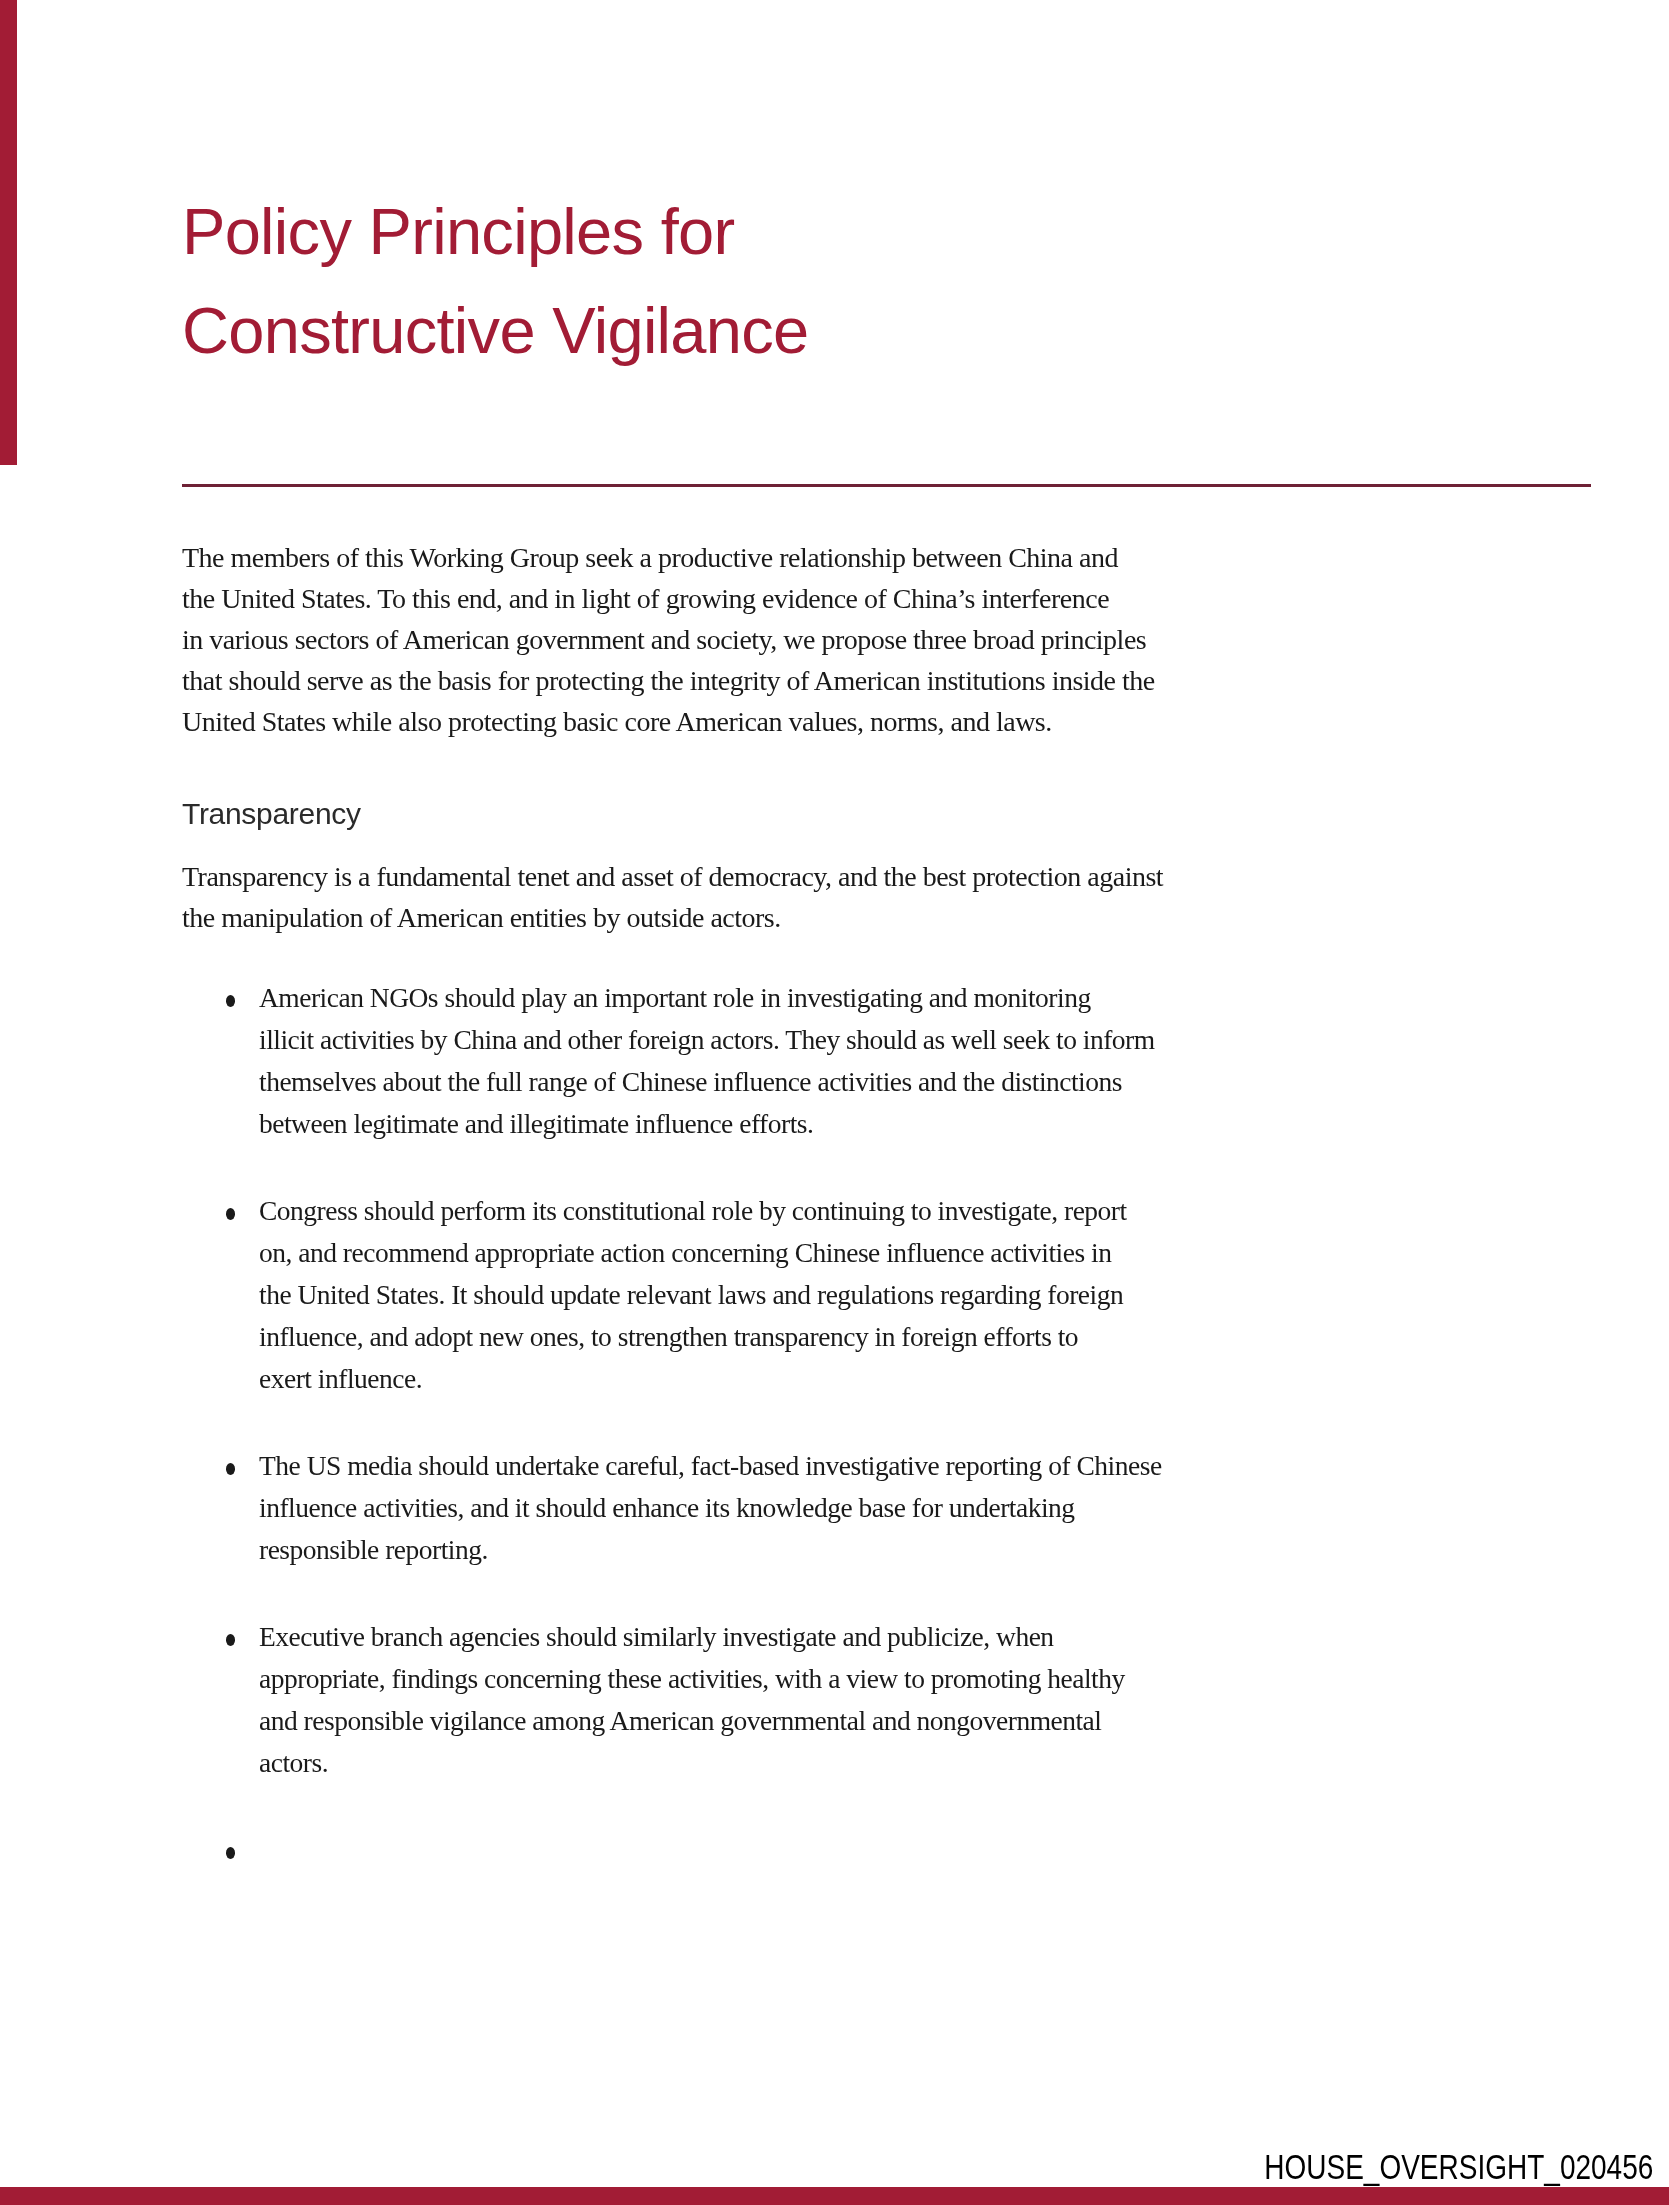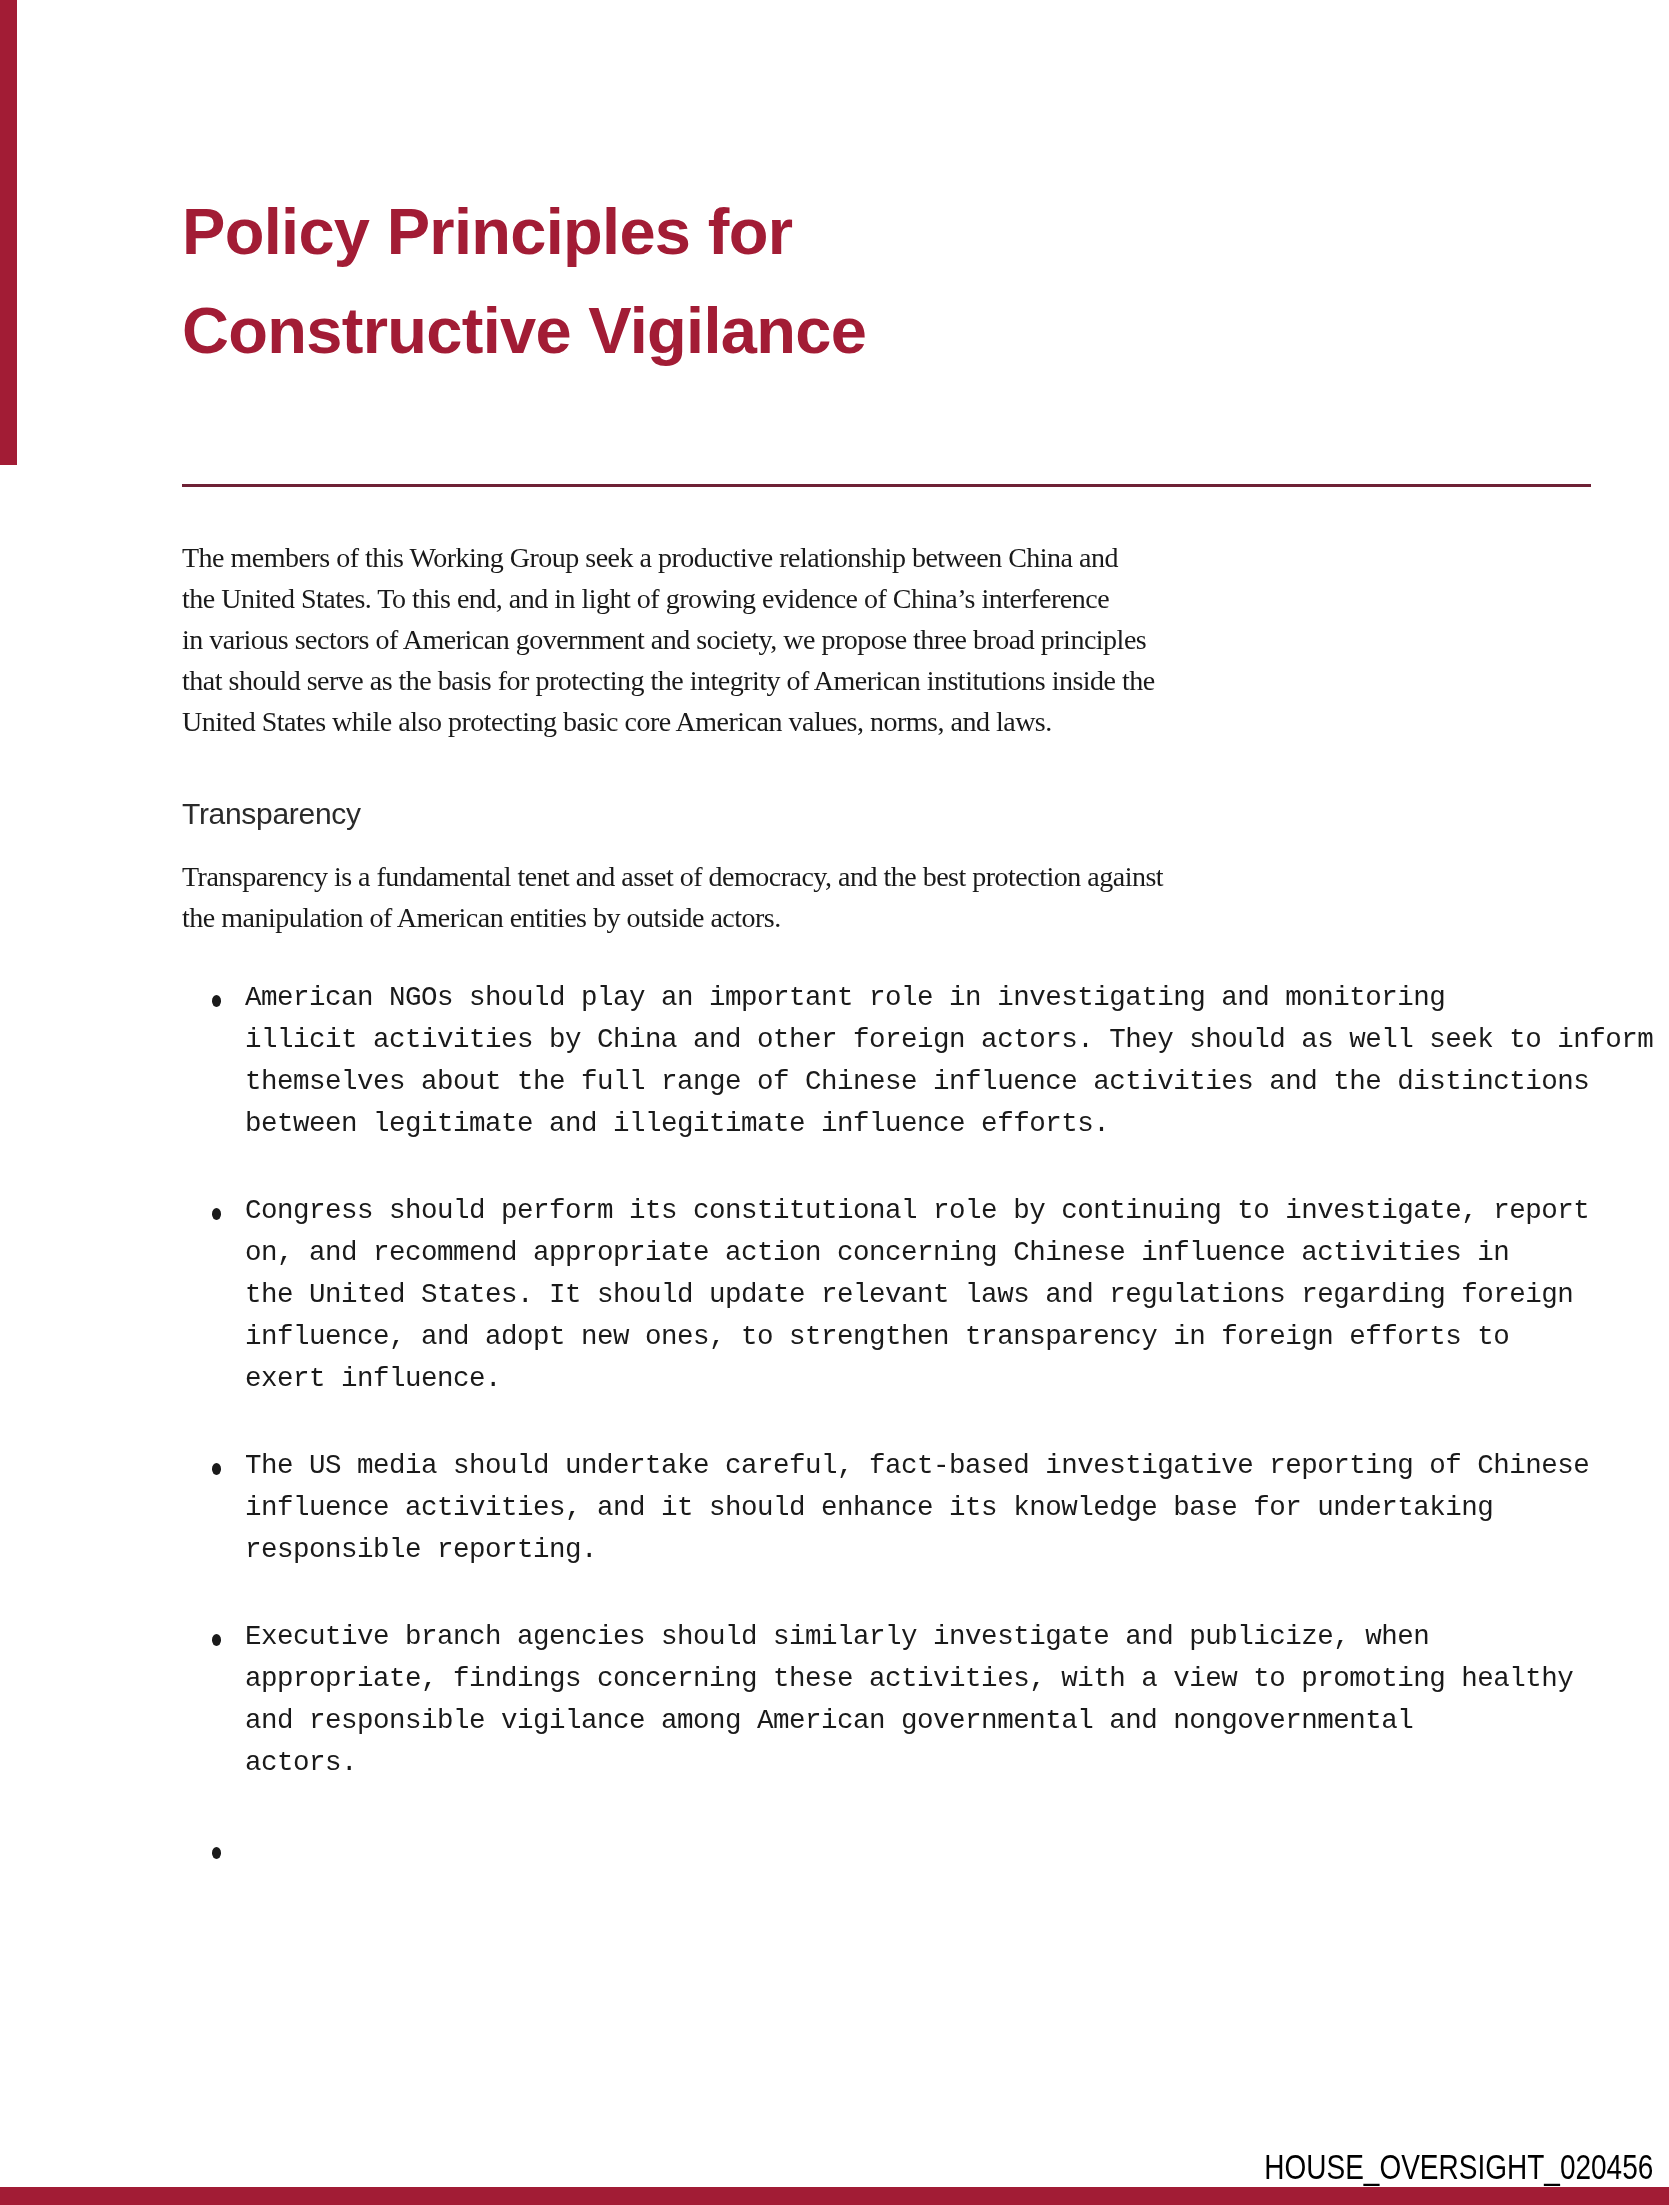--- a/index.html
+++ b/index.html
@@ -22,21 +22,21 @@
     position:absolute;left:0;top:0;width:17px;height:465px;
     background:var(--accent);
   }
   .edge-bar-bottom{
     position:absolute;left:0;right:0;top:2187px;height:18.3px;
     background:var(--accent);
   }
   .doc-title{
     position:absolute;left:182px;top:182px;
     font-family:"Liberation Sans", sans-serif;
-    font-weight:700;
+    font-weight:400;
     font-size:65px;line-height:99px;
     letter-spacing:-0.7px;
     color:var(--accent);
     white-space:pre;
   }
   .title-rule{
     position:absolute;left:182px;top:484px;
     width:1409px;height:2.6px;
     background:var(--rule);
   }
@@ -55,22 +55,22 @@
     font-weight:400;
     font-size:30px;line-height:33px;
     letter-spacing:-0.3px;
     color:var(--heading_text);
     white-space:pre;
   }
   .section-para{
     position:absolute;left:182px;top:856px;
   }
   .bullet-list{
-    position:absolute;left:182px;top:977px;
-    margin:0;padding:0;list-style:none;font-family:Liberation Mono, monospace;
+    position:absolute;left:196px;top:977px;
+    margin:0;padding:0;list-style:none;
   }
   .bullet-list li{
     position:relative;
     margin:0 0 45px 0;
     padding-left:63px;
     font-size:27.5px;line-height:42px;
     letter-spacing:-0.5px;
     color:var(--body_text);
     white-space:pre;
   }

